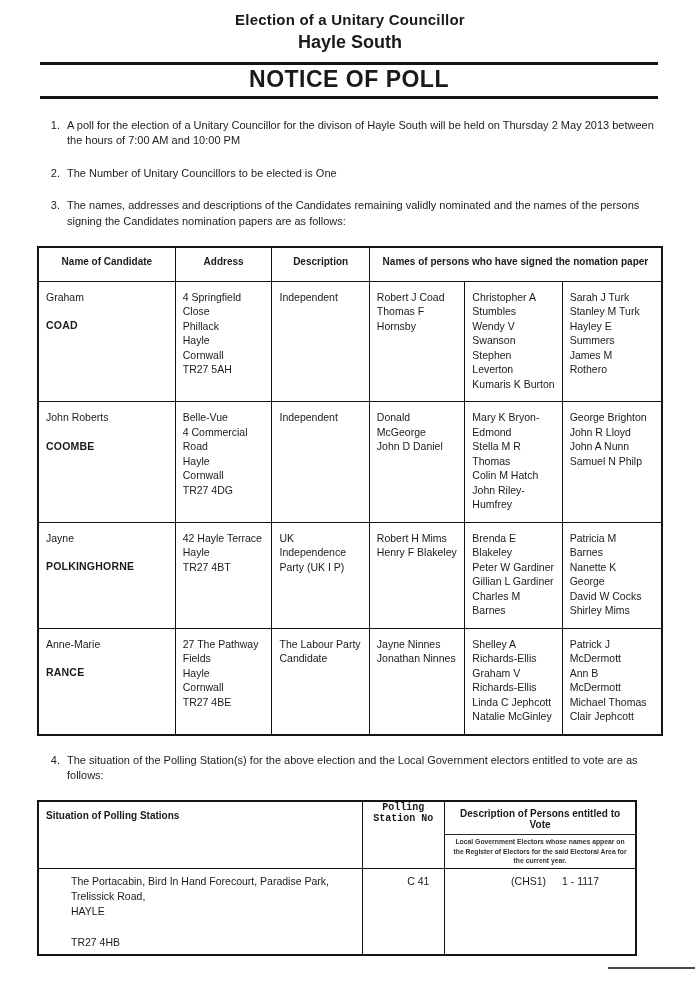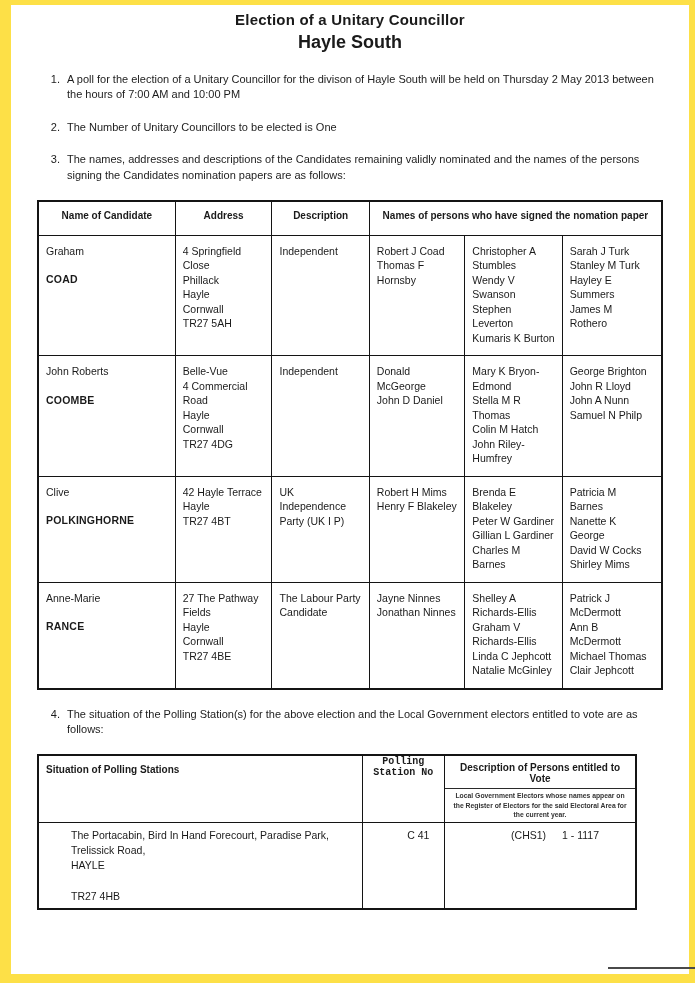--- a/index.html
+++ b/index.html
@@ -1,17 +1,17 @@
 <!DOCTYPE html>
 <html><head>
 <meta charset="utf-8">
 <style>
   html,body{margin:0;padding:0;}
   body{width:695px;height:983px;background:#3a3a3a;font-family:"Liberation Sans",sans-serif;}
-  .scan-frame{position:relative;width:695px;height:983px;background:#fde047;box-sizing:border-box;overflow:hidden;}
+  .scan-frame{position:relative;width:695px;height:983px;background:#ffffff;box-sizing:border-box;overflow:hidden;}
   .page{position:absolute;left:11px;top:5px;right:6px;bottom:9px;background:#ffffff;color:#1a1a1a;overflow:hidden;}
 
   .titles{text-align:center;}
   .title-election{font-size:15px;font-weight:bold;margin-top:6px;letter-spacing:.2px;}
   .title-area{font-size:18px;font-weight:bold;margin-top:4px;}
 
   .banner{margin:9px 31px 0 29px;border-top:3px solid #141414;border-bottom:3px solid #141414;text-align:center;padding:1px 0 3px;}
   .banner-text{font-size:23px;font-weight:bold;letter-spacing:.5px;}
   .given-heading{text-align:center;font-size:19px;font-weight:bold;margin-top:11px;}
 
@@ -48,20 +48,23 @@
 <body>
 
 <div class="scan-frame">
   <div class="page">
 
     <div class="titles">
       <div class="title-election">Election of a Unitary Councillor</div>
       <div class="title-area">Hayle South</div>
     </div>
 
+    <div class="banner">
+      <div class="banner-text">NOTICE OF POLL</div>
+    </div>
 
 
     <div class="notices">
       <div class="notice-item">
         <span class="notice-num">1.</span>
         <span class="notice-text">A poll for the election of a Unitary Councillor for the divison of Hayle South will be held on Thursday 2 May 2013 between the hours of 7:00 AM and 10:00 PM</span>
       </div>
       <div class="notice-item">
         <span class="notice-num">2.</span>
         <span class="notice-text">The Number of Unitary Councillors to be elected is One</span>
@@ -140,21 +143,21 @@
 Colin M Hatch
 John Riley-
 Humfrey</td>
           <td class="preline">George Brighton
 John R Lloyd
 John A Nunn
 Samuel N Philp</td>
         </tr>
         <tr>
           <td>
-            <div>Clive</div>
+            <div>Jayne</div>
             <div class="surname">POLKINGHORNE</div>
           </td>
           <td class="preline">42 Hayle Terrace
 Hayle
 TR27 4BT</td>
           <td class="preline">UK Independence
 Party (UK I P)</td>
           <td class="preline">Robert H Mims
 Henry F Blakeley</td>
           <td class="preline">Brenda E Blakeley

